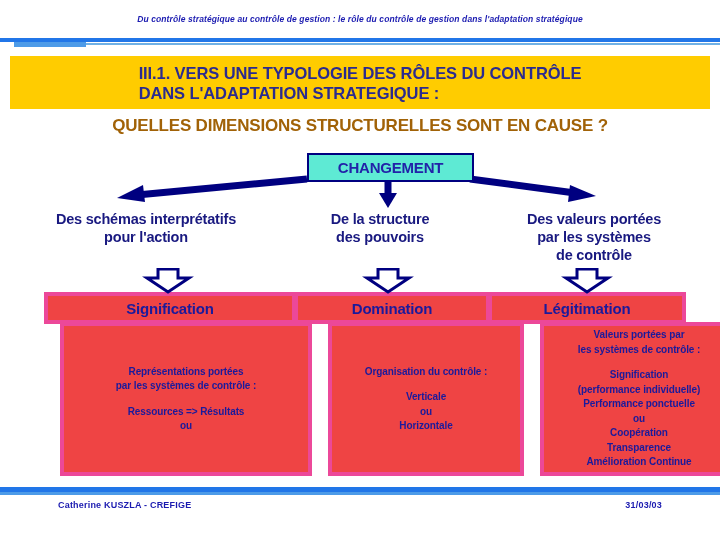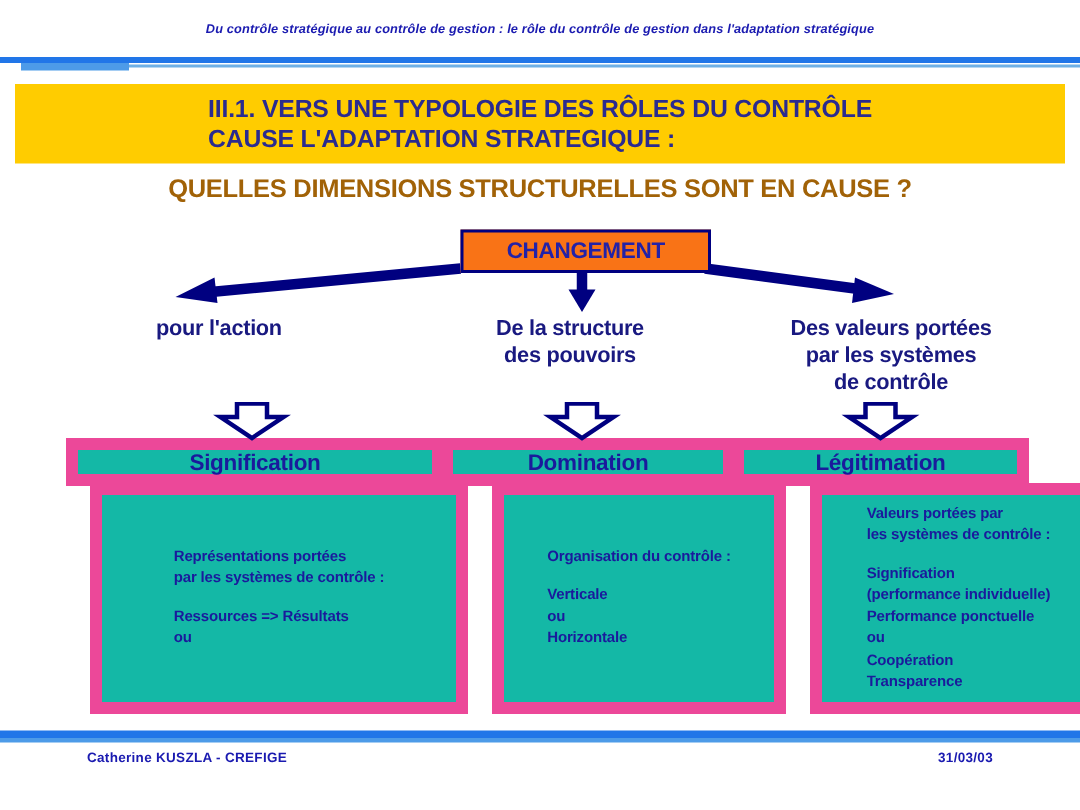--- a/index.html
+++ b/index.html
@@ -60,21 +60,21 @@
     color:#a16207;
     font-weight:bold;
     font-size:17px;
     letter-spacing:-0.2px;
   }
 
   
   .changement-box{
     position:absolute;left:307px;top:153px;width:163px;height:25px;
     border:2px solid #000080;
-    background:#f97316;
+    background:#5eead4;
     display:flex;align-items:center;justify-content:center;
     color:#2222a8;
     font-weight:bold;
     font-size:15px;
     letter-spacing:-0.2px;
     z-index:3;
   }
 
   
   .arrows-svg{
@@ -110,26 +110,27 @@
   
   .grid{
     position:absolute;left:44px;top:292px;width:644px;height:190px;
     display:flex;
     flex-direction:column;
   }
   .grid-row{display:flex;}
   .grid-row.head{height:32px;}
   .grid-row.body{height:152px;}
   .cell{
-    border:8px solid #ec4899;
-    background:#14b8a6;
+    border:4px solid #ec4899;
+    background:#ef4444;
     box-sizing:border-box;
     display:flex;
     align-items:center;
     justify-content:center;
+    text-align:center;
     color:#1a1a9c;
     font-weight:bold;
   }
   .grid-row.head .cell{
     font-size:15px;
     letter-spacing:-0.2px;
   }
   .grid-row.body .cell{
     font-size:10px;
     line-height:14.5px;
@@ -179,21 +180,21 @@
 
   <div class="running-head">Du contrôle stratégique au contrôle de gestion : le rôle du contrôle de gestion dans l'adaptation stratégique</div>
 
   <div class="rule-top-main"></div>
   <div class="rule-top-sub"></div>
   <div class="rule-top-thin"></div>
 
   <div class="title-band">
     <div class="title-text">
       <span class="l1">III.1. VERS UNE TYPOLOGIE DES RÔLES DU CONTRÔLE</span>
-      <span class="l2">CAUSE L'ADAPTATION STRATEGIQUE :</span>
+      <span class="l2">DANS L'ADAPTATION STRATEGIQUE :</span>
     </div>
   </div>
 
   <div class="subtitle">QUELLES DIMENSIONS STRUCTURELLES SONT EN CAUSE ?</div>
 
   <div class="changement-box">CHANGEMENT</div>
 
   <svg class="arrows-svg" viewBox="0 0 720 60" xmlns="http://www.w3.org/2000/svg">
 
     <path d="M307,29 L137,45" stroke="#000080" stroke-width="7" fill="none"></path>
@@ -201,20 +202,21 @@
 
     <path d="M388,29 L388,46" stroke="#000080" stroke-width="7" fill="none"></path>
     <polygon points="388,58 379,43 397,43" fill="#000080"></polygon>
 
     <path d="M470,29 L575,43" stroke="#000080" stroke-width="7" fill="none"></path>
     <polygon points="596,46 570,35 568,52" fill="#000080"></polygon>
   </svg>
 
   <div class="col-heads">
     <div class="col-head c1">
+      <span>Des schémas interprétatifs</span>
       <span>pour l'action</span>
     </div>
     <div class="col-head c2">
       <span>De la structure</span>
       <span>des pouvoirs</span>
     </div>
     <div class="col-head c3">
       <span>Des valeurs portées</span>
       <span>par les systèmes</span>
       <span>de contrôle</span>
@@ -261,20 +263,21 @@
         <div>
           <span class="ln">Valeurs portées  par</span>
           <span class="ln">les systèmes de contrôle :</span>
           <span class="spacer"></span>
           <span class="ln">Signification</span>
           <span class="ln">(performance individuelle)</span>
           <span class="ln">Performance ponctuelle</span>
           <span class="ln">ou</span>
           <span class="ln">Coopération</span>
           <span class="ln">Transparence</span>
+          <span class="ln">Amélioration Continue</span>
         </div>
       </div>
 
     </div>
   </div>
 
   <div class="rule-bot-main"></div>
   <div class="rule-bot-sub"></div>
 
   <div class="footer-left">Catherine KUSZLA - CREFIGE</div>

